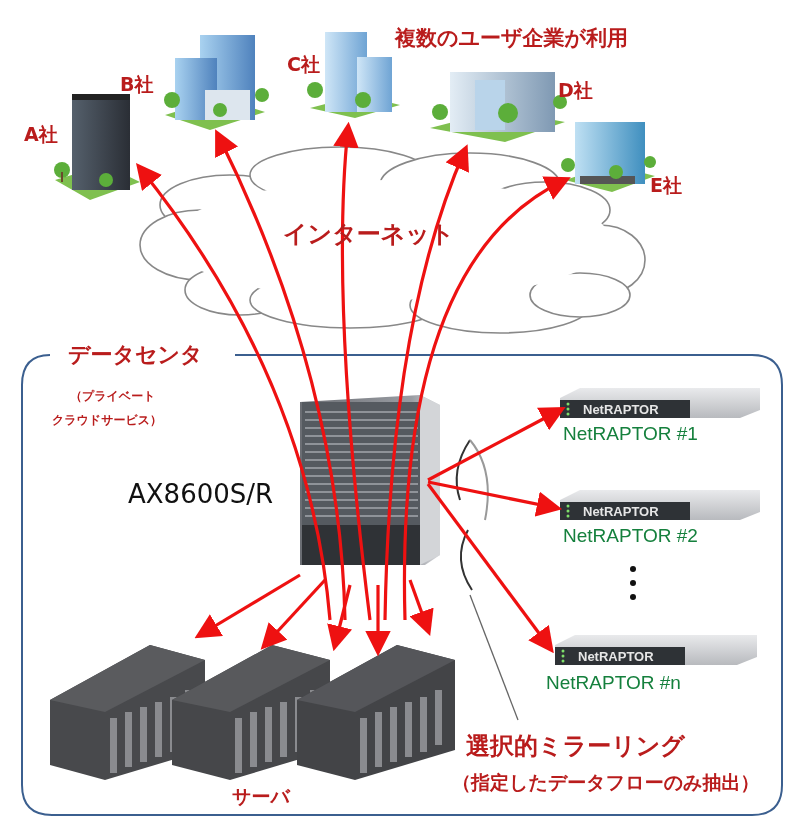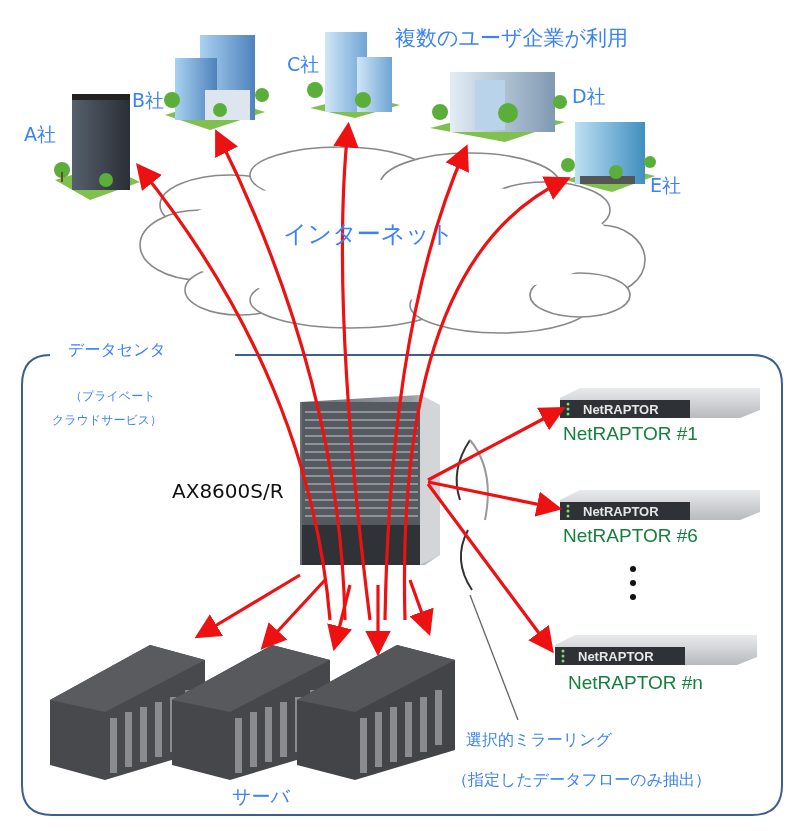--- a/index.html
+++ b/index.html
@@ -1,28 +1,28 @@
 <!DOCTYPE html>
 <html><head>
 <meta charset="utf-8">
 <style>
   html, body { margin:0; padding:0; background:#ffffff; }
   body { width:800px; height:831px; position:relative; overflow:hidden;
          font-family:"DejaVu Sans", "Liberation Sans", sans-serif; }
   #stage { position:absolute; left:0; top:0; width:800px; height:831px; }
-  .lbl { position:absolute; font-weight:normal; color:#3b82f6; white-space:nowrap; }
+  .lbl { position:absolute; font-weight:bold; color:#b91c1c; white-space:nowrap; }
   .co { font-size:19px; }
   .title { font-size:21px; }
   .inet { font-size:24px; }
-  .dc { font-size:16px; }
+  .dc { font-size:22px; }
   .sub { font-size:12px; line-height:24px; }
-  .ax { font-family:"DejaVu Sans", sans-serif; font-weight:normal; font-size:20px; color:#111;margin-left:44px; }
+  .ax { font-family:"DejaVu Sans", sans-serif; font-weight:normal; font-size:26px; color:#111; }
   .nr { font-family:"Liberation Sans", sans-serif; font-size:19px; font-weight:normal; color:#15803d; }
-  .mirror { font-size:16px; }
-  .mirror-sub { font-size:16px; }
+  .mirror { font-size:24px; }
+  .mirror-sub { font-size:19px; }
   .server-lbl { font-size:19px; }
 </style>
 </head>
 <body>
 
 <svg id="stage" width="800" height="831" viewBox="0 0 800 831" xmlns="http://www.w3.org/2000/svg">
   <defs>
     <marker id="arrow" markerWidth="8" markerHeight="8" refX="6" refY="4" orient="auto" markerUnits="strokeWidth">
       <path d="M0,0 L8,4 L0,8 Z" fill="#ee1111"></path>
     </marker>
@@ -229,33 +229,33 @@
     <path d="M325,580 L265,645" marker-end="url(#arrow)"></path>
     <path d="M350,585 L335,645" marker-end="url(#arrow)"></path>
     <path d="M378,585 L378,650" marker-end="url(#arrow)"></path>
     <path d="M410,580 L428,630" marker-end="url(#arrow)"></path>
   </g>
 </svg>
 
 <div class="lbl title" style="left:395px;top:24px;">複数のユーザ企業が利用</div>
 
 <div class="lbl co" style="left:24px;top:122px;">A社</div>
-<div class="lbl co" style="left:132px;top:72px;margin-top:16px;">B社</div>
+<div class="lbl co" style="left:120px;top:72px;">B社</div>
 <div class="lbl co" style="left:287px;top:52px;">C社</div>
-<div class="lbl co" style="left:572px;top:78px;margin-top:6px;">D社</div>
+<div class="lbl co" style="left:558px;top:78px;">D社</div>
 <div class="lbl co" style="left:650px;top:132px;margin-top:41px;">E社</div>
 
 <div class="lbl inet" style="left:283px;top:218px;text-align:right;">インターネット</div>
 
 <div class="lbl dc" style="left:62px;top:340px;background:#fff;padding:0 6px;">データセンタ</div>
 <div class="lbl sub" style="left:70px;top:384px;">（プライベート</div>
 <div class="lbl sub" style="left:52px;top:408px;">クラウドサービス）</div>
 
 <div class="lbl ax" style="left:128px;top:479px;">AX8600S/R</div>
 
 <div class="lbl nr" style="left:563px;top:423px;">NetRAPTOR #1</div>
-<div class="lbl nr" style="left:563px;top:525px;">NetRAPTOR #6</div>
-<div class="lbl nr" style="left:568px;top:672px;">NetRAPTOR #n</div>
+<div class="lbl nr" style="left:563px;top:525px;">NetRAPTOR #2</div>
+<div class="lbl nr" style="left:546px;top:672px;">NetRAPTOR #n</div>
 
 <div class="lbl mirror" style="left:466px;top:730px;">選択的ミラーリング</div>
 <div class="lbl mirror-sub" style="left:452px;top:770px;">（指定したデータフローのみ抽出）</div>
 
 <div class="lbl server-lbl" style="left:232px;top:784px;">サーバ</div>
 
 </body></html>

